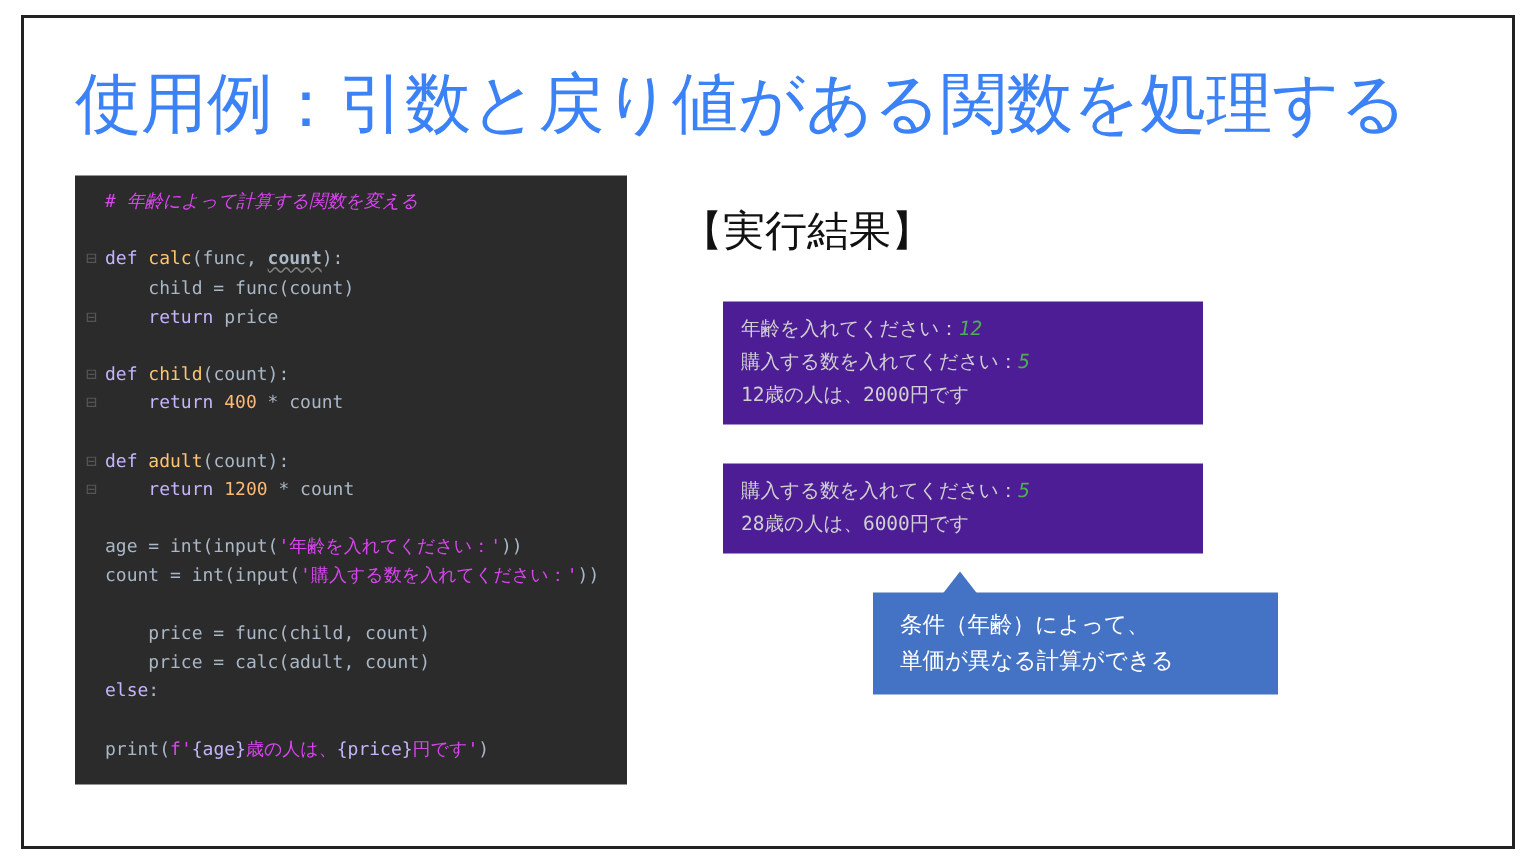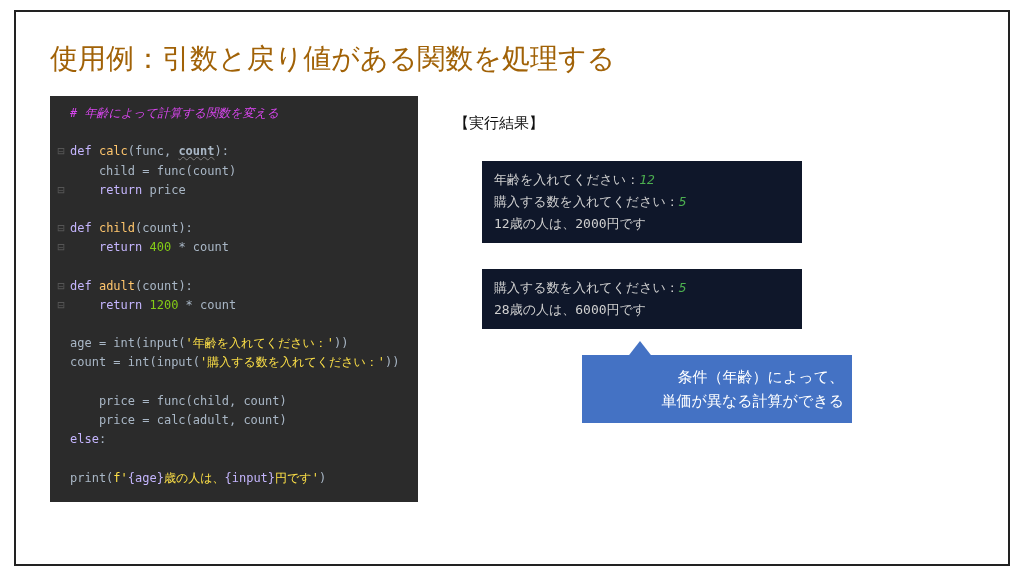--- a/index.html
+++ b/index.html
@@ -10,23 +10,23 @@
     font-family: "Hiragino Sans", "Meiryo", sans-serif;
     position: relative;
   }
   .slide-frame {
     position: absolute;
     left: 14px; top: 10px; right: 14px; bottom: 10px;
     border: 2px solid #222;
     padding: 28px 34px 16px 34px;
   }
   .slide-title {
-    font-size: 28px;
+    font-size: 44px;
     font-weight: 400;
-    color: #a16207;
+    color: #3b82f6;
     margin-bottom: 18px;
   }
   .content {
     display: flex;
     gap: 34px;
     align-items: flex-start;
   }
 
   
   .code-box {
@@ -36,39 +36,39 @@
     font-size: 12px;
     line-height: 1.6;
     padding: 8px 10px 14px 6px;
     width: 368px;
     position: relative;
   }
   .code-line { white-space: pre; }
   .cm-comment { color: #d946ef; font-style: italic; }
   .cm-kw      { color: #c4b5fd; }
   .cm-def     { color: #ffc66d; }
-  .cm-num     { color: #84cc16; }
-  .cm-str     { color: #fde047; }
+  .cm-num     { color: #fdba74; }
+  .cm-str     { color: #d946ef; }
   .cm-underline { text-decoration: underline wavy #808080; text-decoration-thickness: 1px; font-weight: bold; }
   .gutter {
     color:#555; display:inline-block; width:10px; text-align:center;
     margin-right:4px; user-select:none;
   }
 
   
   .right-col { flex: 1; padding-top: 18px; }
   .result-title {
-    font-size: 15px;
+    font-size: 28px;
     font-weight: 400;
     color: #111;
     margin-bottom: 28px;
     margin-left: 2px;
   }
   .console {
-    background: #0f172a;
+    background: #4c1d95;
     color: #d0d0d0;
     font-family: "Menlo","Consolas",monospace;
     font-size: 13px;
     line-height: 1.7;
     padding: 8px 12px;
     width: 320px;
     margin-bottom: 26px;
     margin-left: 30px;
   }
   .console .in-val { color: #4caf50; font-style: italic; }
@@ -84,23 +84,22 @@
     width:0;height:0;
     border-left:14px solid transparent;
     border-right:14px solid transparent;
     border-bottom:18px solid #4472c4;
   }
   .callout {
     background:#4472c4;
     color:#fff;
     font-size:15px;
     line-height:1.6;
-    padding:10px 8px;
+    padding:10px 18px;
     width: 270px;
-    text-align: right;
   }
 </style>
 </head>
 <body>
 
 <div class="slide-frame">
   <h1 class="slide-title">使用例：引数と戻り値がある関数を処理する</h1>
 
   <div class="content">
 
@@ -117,21 +116,21 @@
       <div class="code-line"><span class="gutter">⊟</span><span class="cm-kw">def </span><span class="cm-def">adult</span><span>(count):</span></div>
       <div class="code-line"><span class="gutter">⊟</span><span>    </span><span class="cm-kw">return </span><span class="cm-num">1200</span><span> * count</span></div>
       <div class="code-line"> </div>
       <div class="code-line"><span class="gutter"> </span><span>age = int(input(</span><span class="cm-str">'年齢を入れてください：'</span><span>))</span></div>
       <div class="code-line"><span class="gutter"> </span><span>count = int(input(</span><span class="cm-str">'購入する数を入れてください：'</span><span>))</span></div>
       <div class="code-line"> </div>
       <div class="code-line"><span class="gutter"> </span><span>    price = func(child, count)</span></div>
       <div class="code-line"><span class="gutter"> </span><span>    price = calc(adult, count)</span></div>
       <div class="code-line"><span class="gutter"> </span><span class="cm-kw">else</span><span>:</span></div>
       <div class="code-line"> </div>
-      <div class="code-line"><span class="gutter"> </span><span>print(</span><span class="cm-str">f'</span><span class="cm-kw">{age}</span><span class="cm-str">歳の人は、</span><span class="cm-kw">{input}</span><span class="cm-str">円です'</span><span>)</span></div>
+      <div class="code-line"><span class="gutter"> </span><span>print(</span><span class="cm-str">f'</span><span class="cm-kw">{age}</span><span class="cm-str">歳の人は、</span><span class="cm-kw">{price}</span><span class="cm-str">円です'</span><span>)</span></div>
     </div>
 
     <div class="right-col">
       <div class="result-title">【実行結果】</div>
 
       <div class="console">
         <div><span>年齢を入れてください：</span><span class="in-val">12</span></div>
         <div><span>購入する数を入れてください：</span><span class="in-val">5</span></div>
         <div>12歳の人は、2000円です</div>
       </div>

